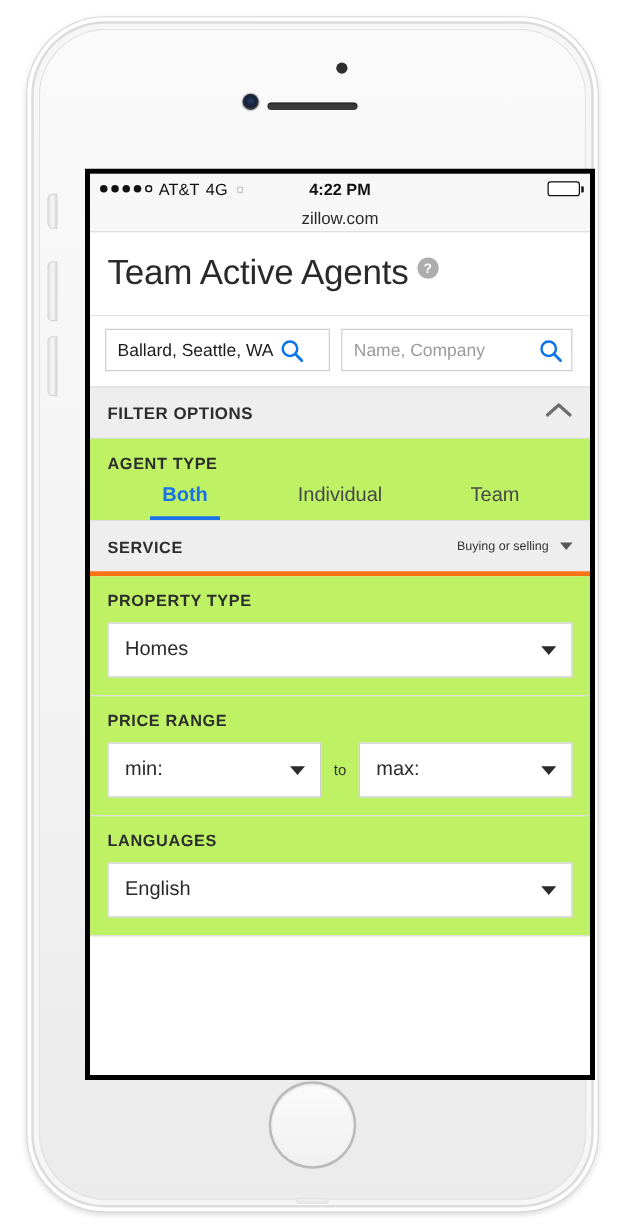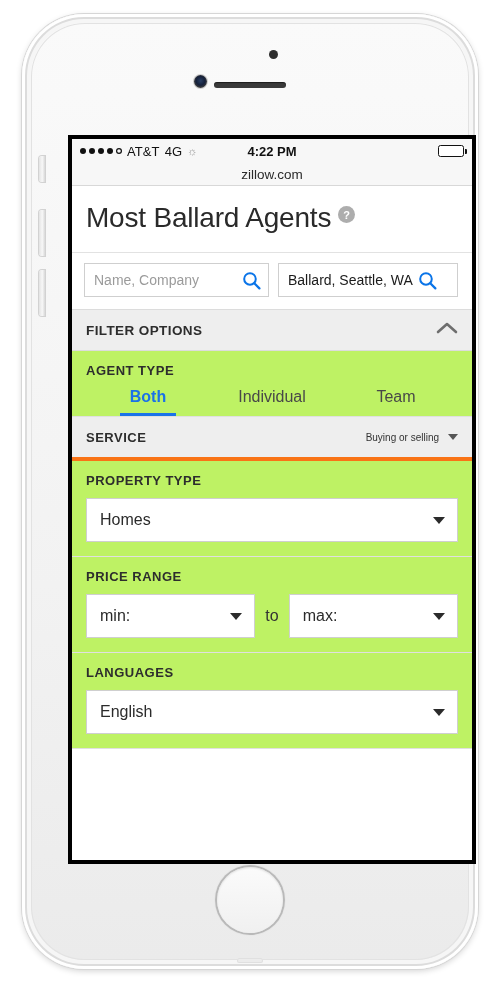--- a/index.html
+++ b/index.html
@@ -187,21 +187,21 @@
 
   
   .select {
     background:#fff; border:1px solid #cfcfcf; height:44px;
     display:flex; align-items:center; justify-content:space-between;
     padding: 0 12px 0 13px; font-size:16px; color:#2b2b2b;
   }
   .select.full { width:100%; }
   .price-row { display:flex; align-items:center; gap:10px; }
   .select.half { flex:1; }
-  .to-text { font-size:16px; color:#333; }
+  .to-text { font-size:12px; color:#333; }
 
   .caret { width:0; height:0; border-left:6px solid transparent; border-right:6px solid transparent;
            border-top:7px solid #2b2b2b; }
   .caret.sm { border-left-width:5px; border-right-width:5px; border-top-width:6px; border-top-color:#555; }
 </style>
 </head>
 <body>
 
 <div class="stage">
 
@@ -245,45 +245,45 @@
               <span class="battery-fill" style="width:100%"></span>
             </span>
           </div>
         </div>
 
         <div class="urlbar">
           <span>zillow.com</span>
         </div>
 
         <div class="page-title-row">
-          <span class="page-title">Most Ballard Agents</span>
+          <span class="page-title">Team Active Agents</span>
           <span class="help-icon">?</span>
         </div>
 
         <div class="search-row">
+
+          <div class="search-field loc">
+            <span class="search-text">Ballard, Seattle, WA</span>
+            <span class="mag">
+              <svg width="19" height="19" viewBox="0 0 20 20" aria-hidden="true">
+                <circle cx="8.4" cy="8.4" r="6.1" fill="none" stroke="#0a74e8" stroke-width="2.1"></circle>
+                <line x1="12.9" y1="12.9" x2="18.3" y2="18.3" stroke="#0a74e8" stroke-width="2.4" stroke-linecap="round"></line>
+              </svg>
+            </span>
+          </div>
 
           <div class="search-field name">
             <span class="search-text placeholder">Name, Company</span>
             <span class="mag">
               <svg width="19" height="19" viewBox="0 0 20 20" aria-hidden="true">
                 <circle cx="8.4" cy="8.4" r="6.1" fill="none" stroke="#0a74e8" stroke-width="2.1"></circle>
                 <line x1="12.9" y1="12.9" x2="18.3" y2="18.3" stroke="#0a74e8" stroke-width="2.4" stroke-linecap="round"></line>
               </svg>
             </span>
           </div>
-
-          <div class="search-field loc">
-            <span class="search-text">Ballard, Seattle, WA</span>
-            <span class="mag">
-              <svg width="19" height="19" viewBox="0 0 20 20" aria-hidden="true">
-                <circle cx="8.4" cy="8.4" r="6.1" fill="none" stroke="#0a74e8" stroke-width="2.1"></circle>
-                <line x1="12.9" y1="12.9" x2="18.3" y2="18.3" stroke="#0a74e8" stroke-width="2.4" stroke-linecap="round"></line>
-              </svg>
-            </span>
-          </div>
         </div>
 
         <div class="filter-bar">
           <span class="filter-label">FILTER OPTIONS</span>
           <span>
             <svg width="22" height="14" viewBox="0 0 22 14" aria-hidden="true">
               <polyline points="2,11 11,3 20,11" fill="none" stroke="#6e6e6e" stroke-width="2.6" stroke-linecap="round" stroke-linejoin="round"></polyline>
             </svg>
           </span>
         </div>

